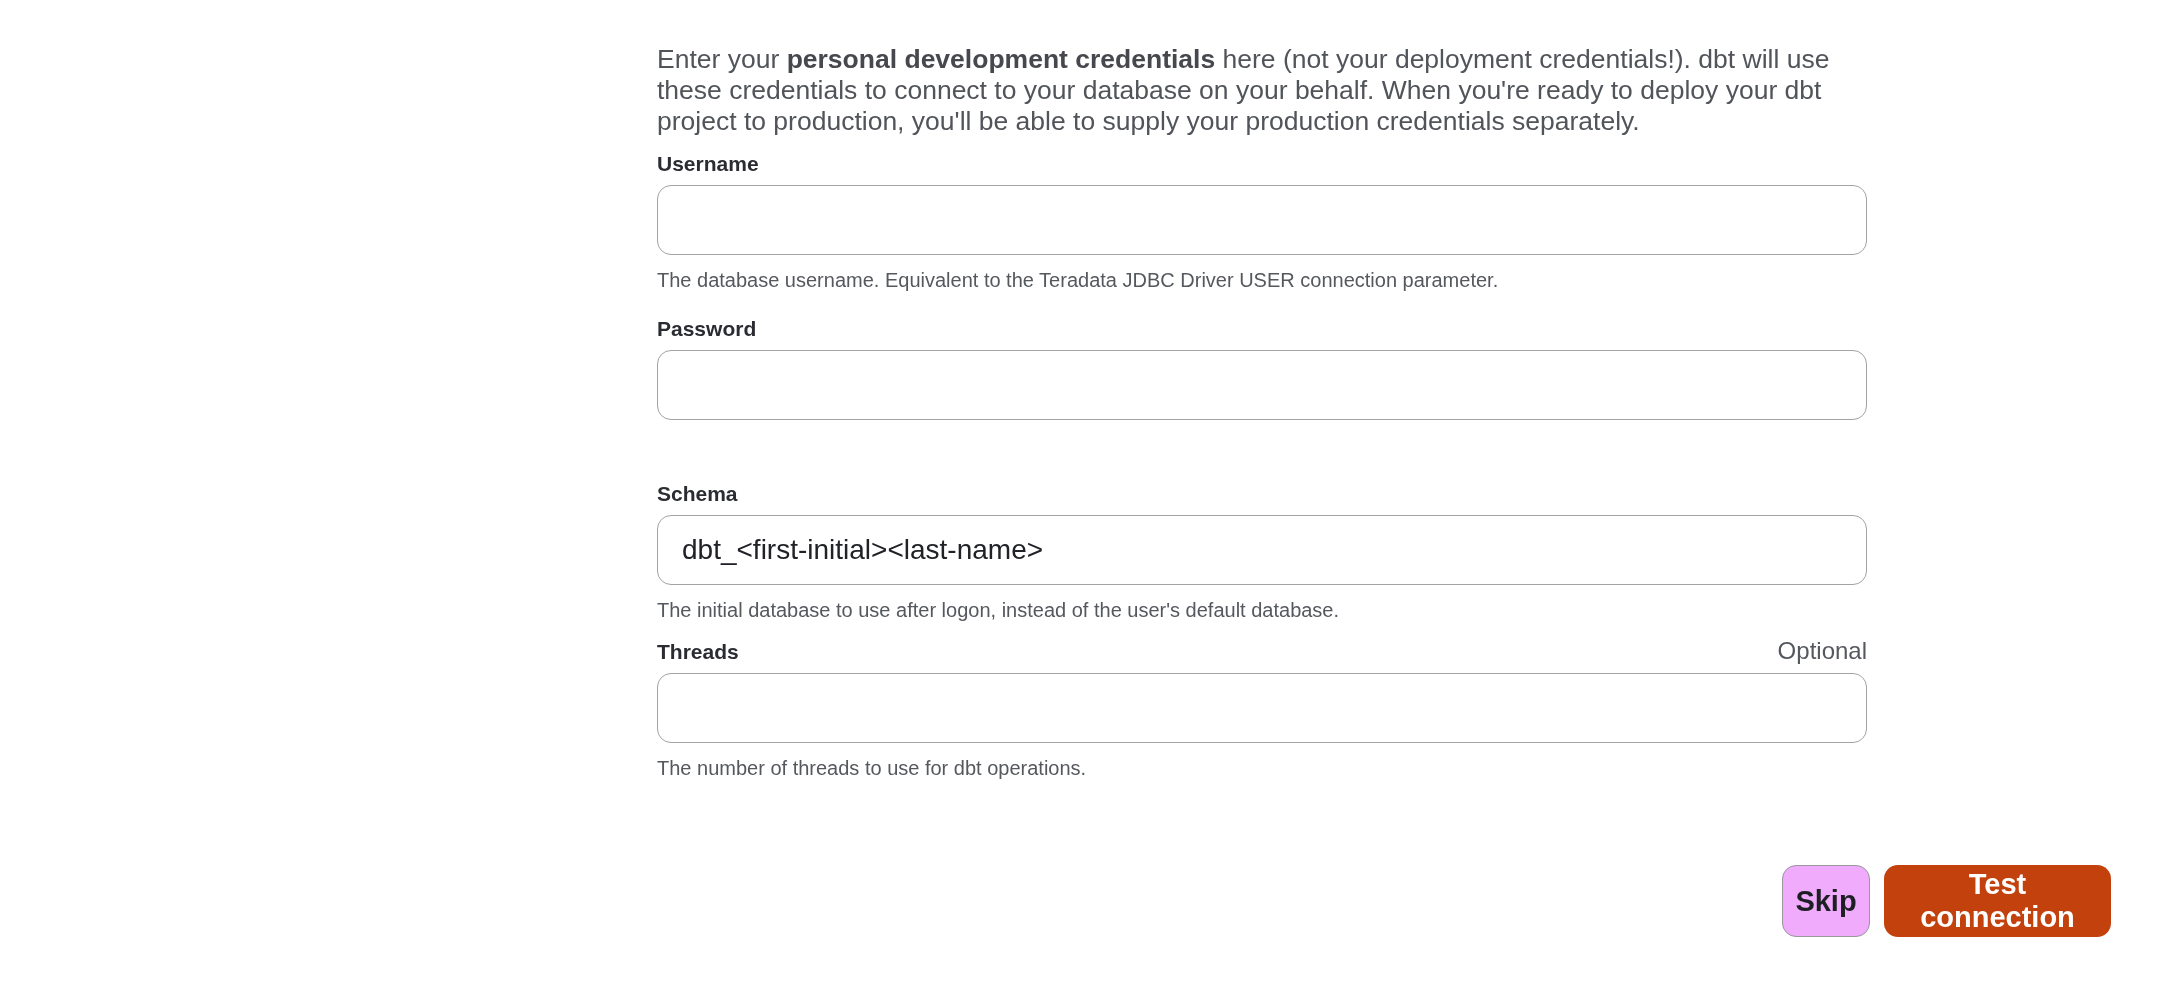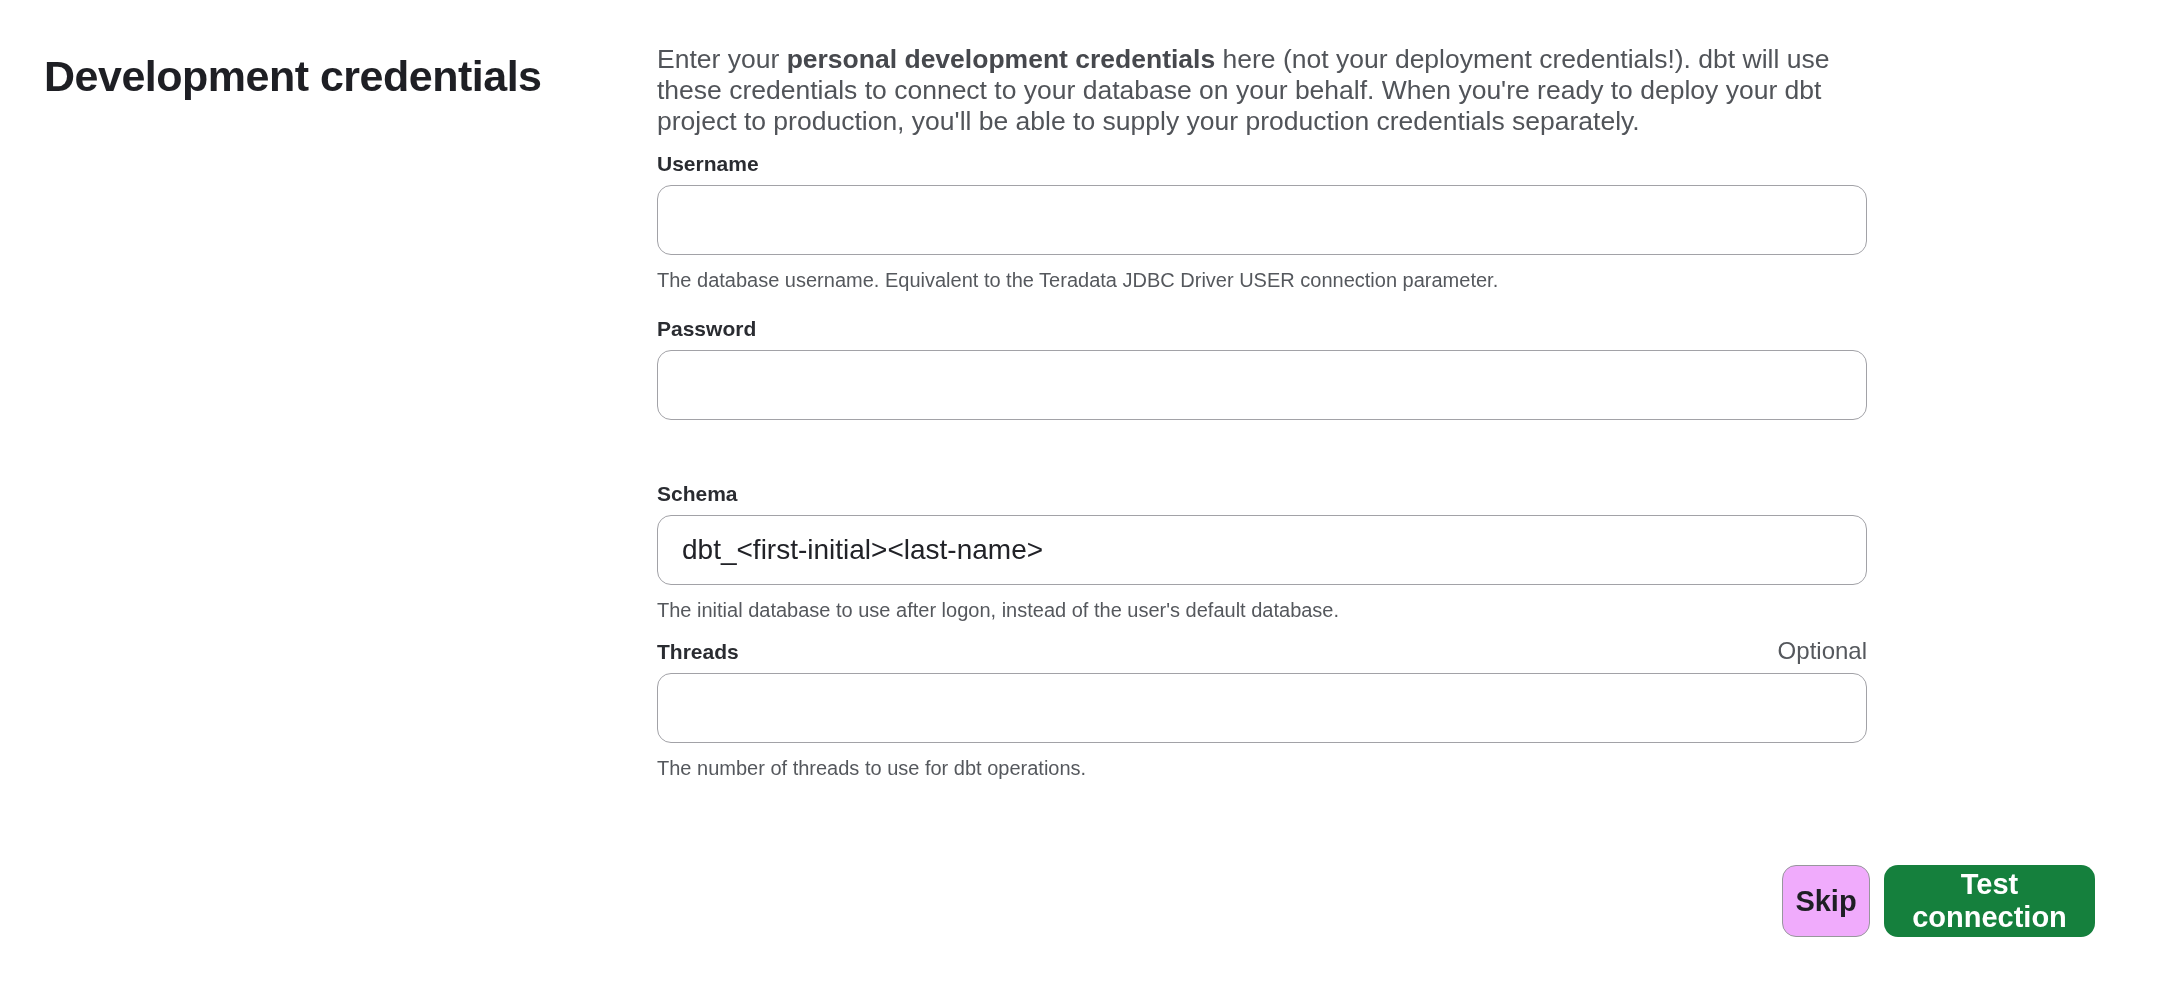--- a/index.html
+++ b/index.html
@@ -96,32 +96,31 @@
   }
   .skip-btn {
     left: 1782px;
     width: 88px;
     background: #f0abfc;
     border: 1.5px solid #97979c;
     color: #1e1f24;
   }
   .test-btn {
     left: 1884px;
-    width: 211px;
-    background: #15803d;
+    width: 227px;
+    background: #c2410c;
     border: none;
     color: #ffffff;
   }
 </style>
 </head>
 <body>
 
 <div class="page">
 
-  <h1 class="page-title">Development credentials</h1>
 
   <p class="intro"><span>Enter your </span><b>personal development credentials</b><span> here (not your deployment credentials!). dbt will use these credentials to connect to your database on your behalf. When you're ready to deploy your dbt project to production, you'll be able to supply your production credentials separately.</span></p>
 
   <div class="field-group fg-username">
     <div class="label-row">
       <label class="field-label">Username</label>
     </div>
     <input type="text" class="text-input" value="" style="">
     <div class="helper-text">The database username. Equivalent to the Teradata JDBC Driver USER connection parameter.</div>
   </div>

